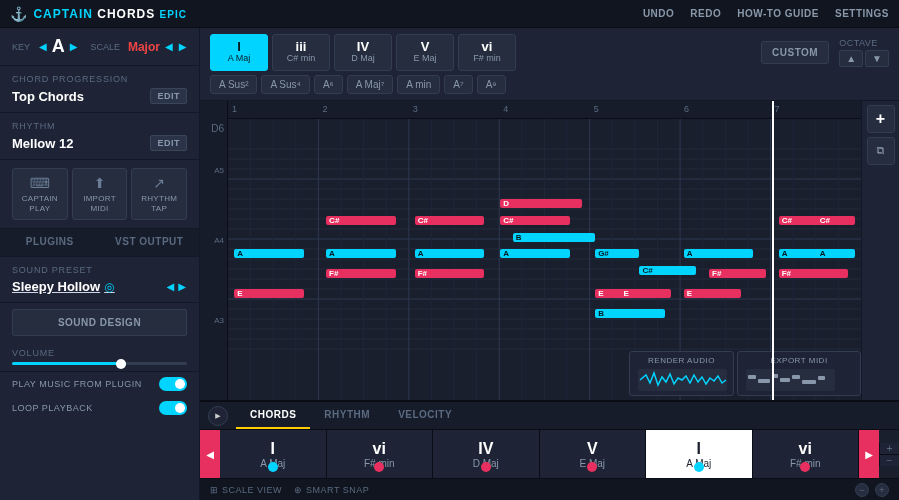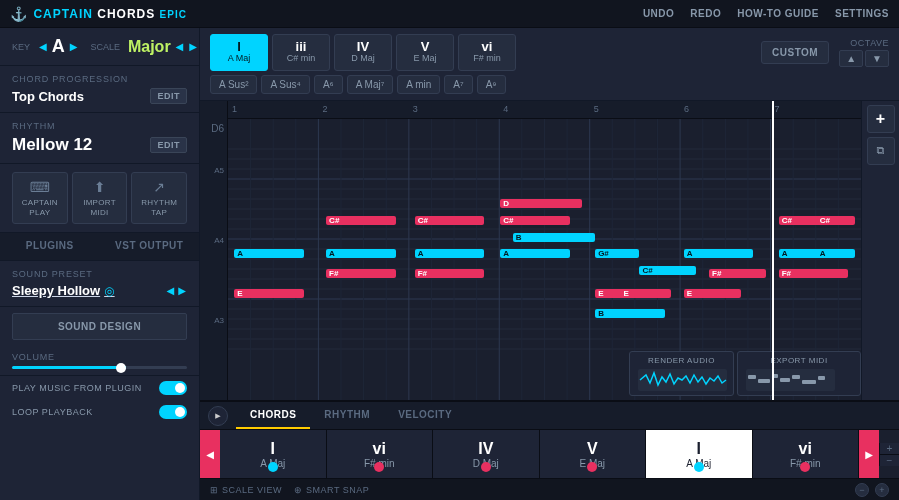--- a/index.html
+++ b/index.html
@@ -98,23 +98,23 @@
       font-size: 10px;
       padding: 0 1px;
     }
     .scale-row {
       display: flex;
       align-items: center;
       gap: 4px;
       flex: 1;
     }
     .scale-value {
-      font-size: 16px;
-      font-weight: bold;
-      color: #bef264;
+      font-size: 12px;
+      font-weight: bold;
+      color: #ef4444;
       flex: 1;
     }
     .chord-prog-row {
       display: flex;
       align-items: center;
       justify-content: space-between;
     }
     .prog-name {
       font-size: 13px;
       font-weight: bold;
@@ -125,21 +125,21 @@
       border: 1px solid #3a4558;
       color: #8898aa;
       font-size: 9px;
       font-weight: bold;
       padding: 2px 6px;
       cursor: pointer;
       border-radius: 2px;
       letter-spacing: 0.5px;
     }
     .rhythm-name {
-      font-size: 17px;
+      font-size: 13px;
       font-weight: bold;
       color: #fff;
     }
 
     
     .action-btns {
       display: flex;
       gap: 4px;
       padding: 8px 12px;
       border-bottom: 1px solid #111827;
@@ -346,21 +346,21 @@
       font-size: 10px;
       font-weight: bold;
       text-transform: uppercase;
       letter-spacing: 0.5px;
       margin-left: auto;
       text-align: center;
     }
     .octave-section {
       display: flex;
       flex-direction: column;
-      align-items: flex-end;
+      align-items: flex-start;
       gap: 2px;
       margin-left: 6px;
     }
     .octave-label {
       font-size: 9px;
       color: #5a6a80;
       text-transform: uppercase;
       letter-spacing: 0.5px;
     }
     .octave-arrows {

